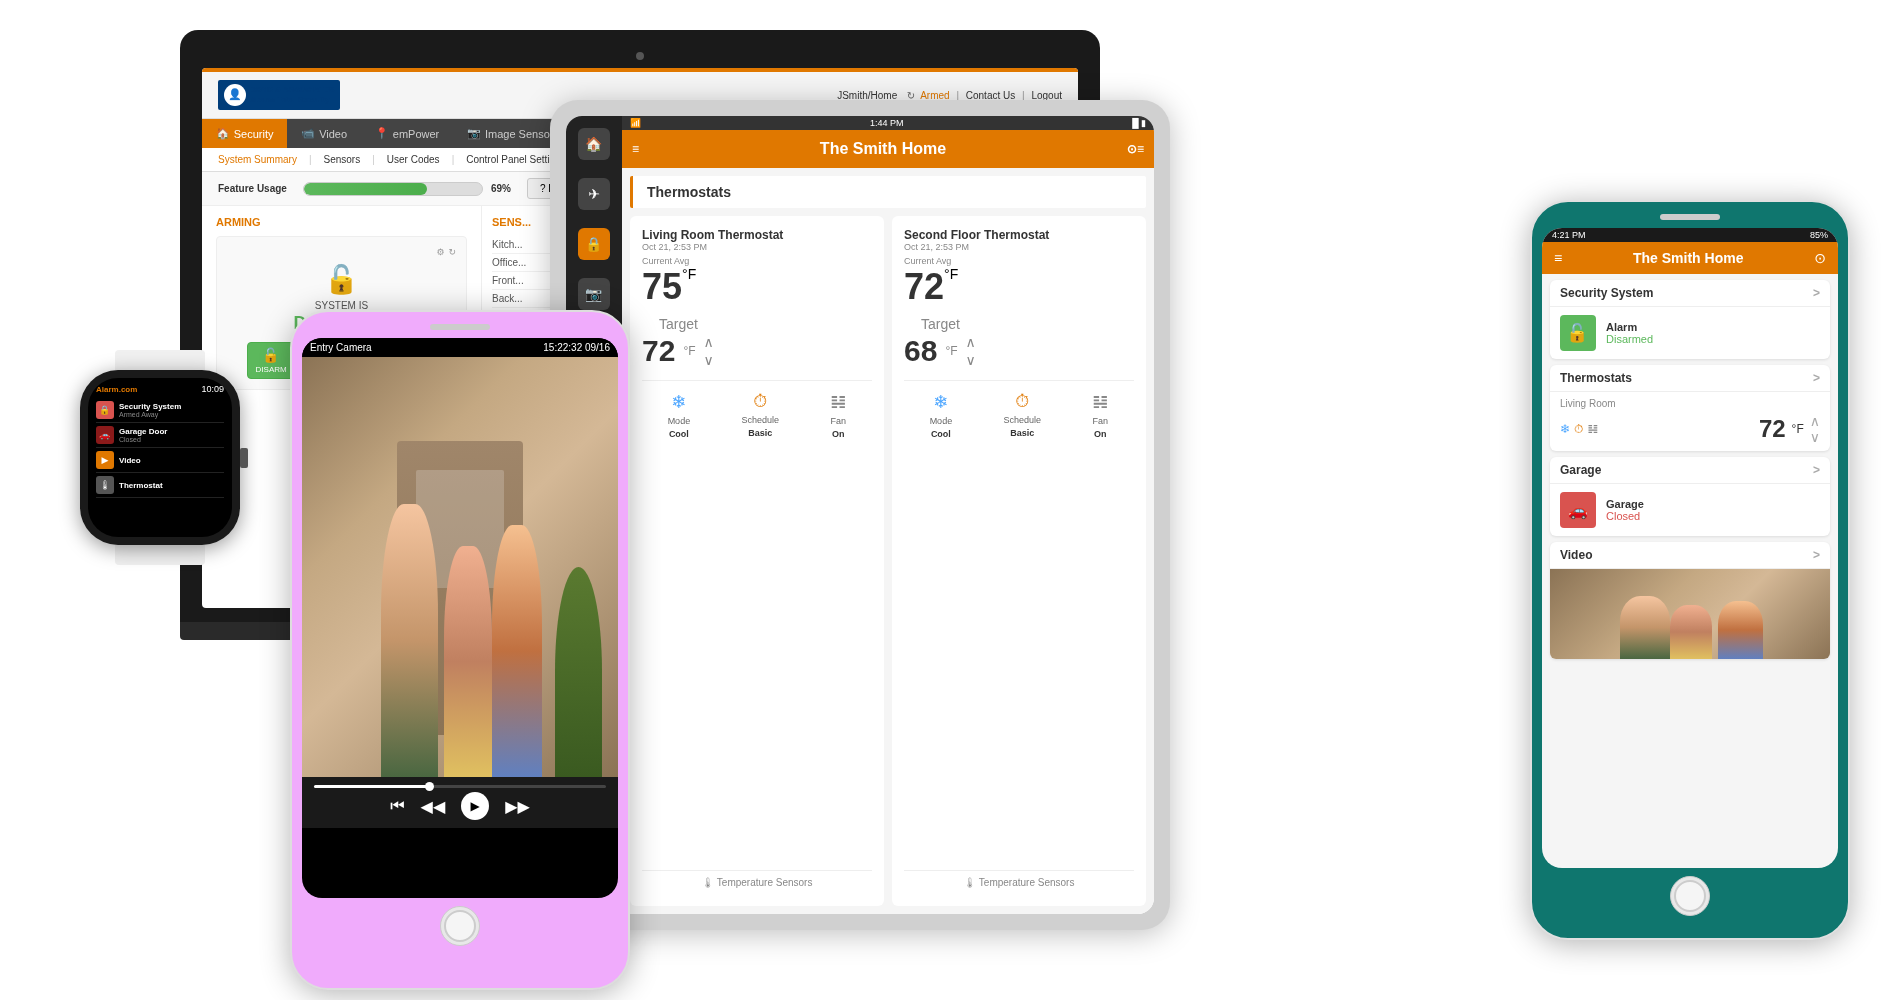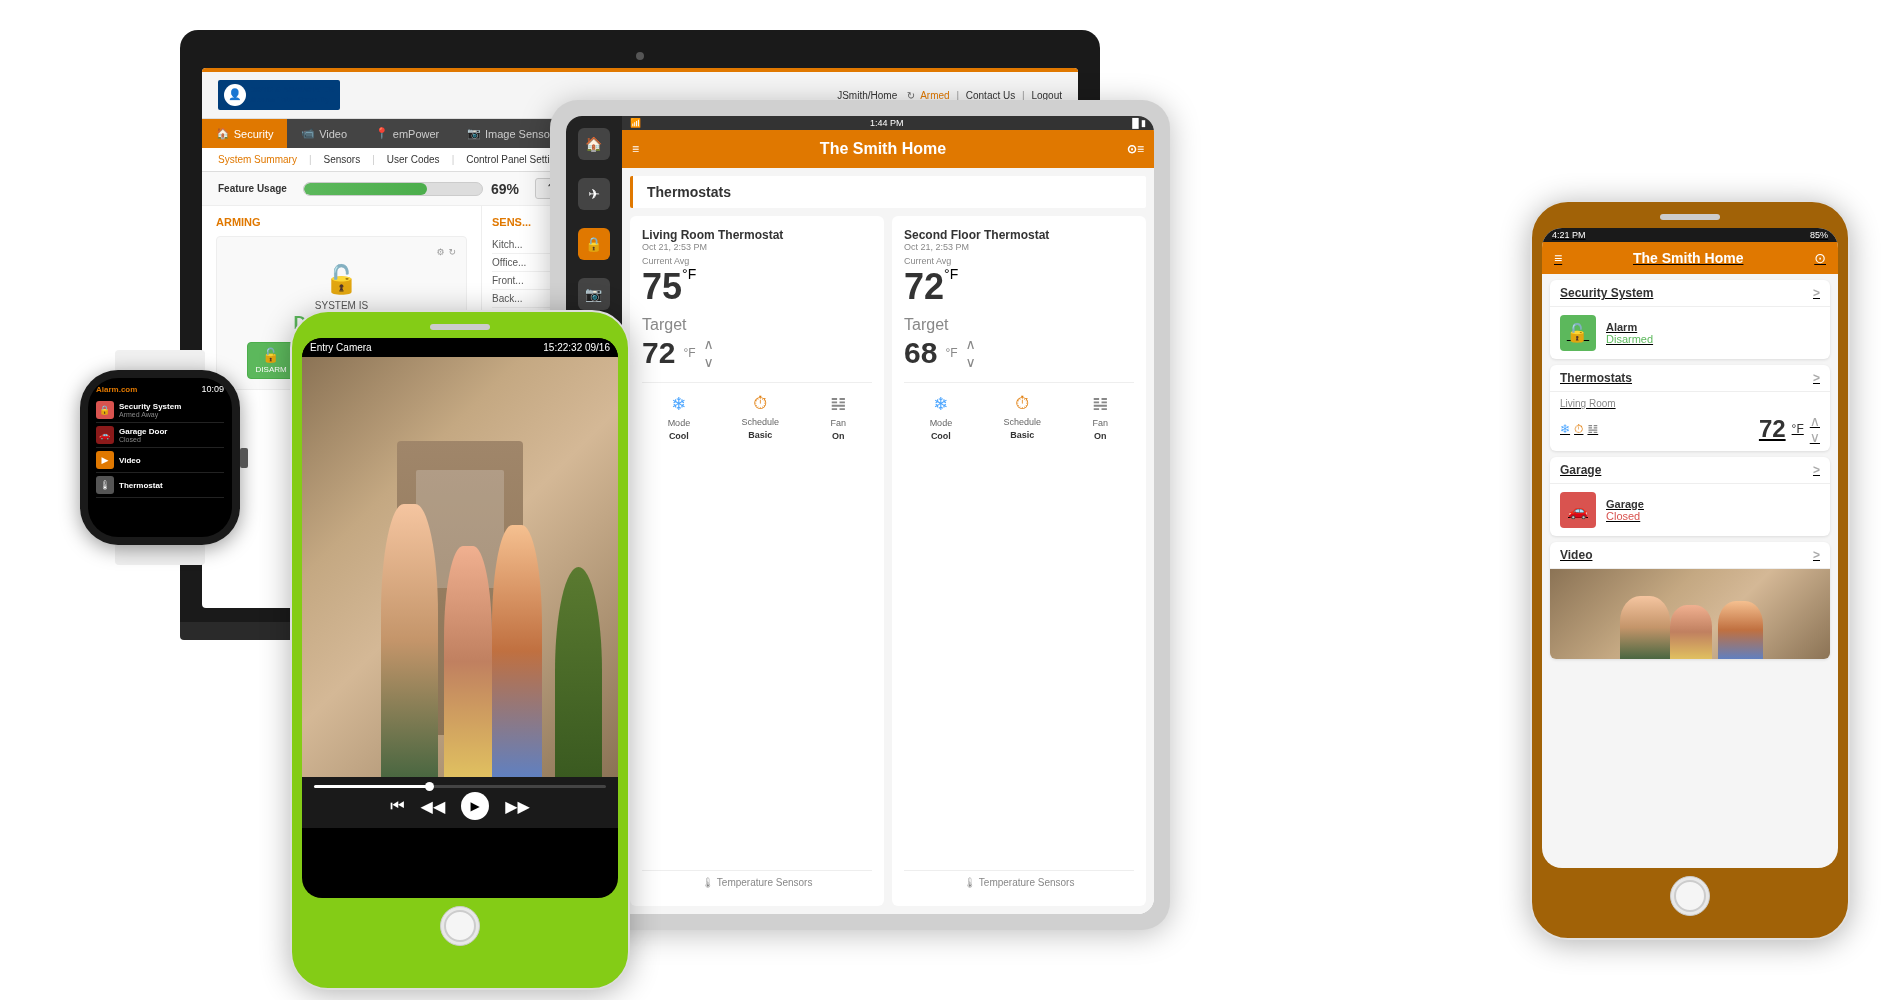--- a/index.html
+++ b/index.html
@@ -161,21 +161,21 @@
       background: #ddd;
       border-radius: 7px;
       overflow: hidden;
       border: 1px solid #ccc;
     }
     .ls-progress-fill {
       height: 100%;
       background: linear-gradient(to right, #5cb85c, #4cae4c);
       border-radius: 7px;
     }
-    .ls-progress-text { font-size: 14px; color: #333; font-weight: bold; }
+    .ls-progress-text { font-size: 10px; color: #333; font-weight: bold; }
     .ls-help-btn, .ls-tutorial-btn {
       padding: 4px 12px;
       font-size: 10px;
       background: #f0f0f0;
       border: 1px solid #ccc;
       border-radius: 3px;
       cursor: pointer;
       display: flex;
       align-items: center;
       gap: 4px;
@@ -387,21 +387,21 @@
       border-radius: 6px;
       padding: 12px;
       display: flex;
       flex-direction: column;
     }
     .tab-thermo-name { font-size: 12px; font-weight: bold; color: #333; }
     .tab-thermo-subtitle { font-size: 9px; color: #888; margin-bottom: 4px; }
     .tab-thermo-avg-label { font-size: 9px; color: #888; }
     .tab-thermo-avg-temp { font-size: 36px; font-weight: bold; color: #333; }
     .tab-thermo-avg-unit { font-size: 14px; vertical-align: super; }
-    .tab-thermo-target-label { font-size: 16px; color: #888; margin-top: 8px; }
+    .tab-thermo-target-label { font-size: 14px; color: #888; margin-top: 8px; margin-left: 17px; }
     .tab-thermo-target-row { display: flex; align-items: center; gap: 8px; margin-top: 2px; }
     .tab-thermo-target-temp { font-size: 30px; font-weight: bold; color: #333; }
     .tab-thermo-arrows { display: flex; flex-direction: column; gap: 2px; }
     .tab-thermo-arrow { font-size: 14px; color: #888; cursor: pointer; }
     .tab-thermo-controls {
       display: flex;
       justify-content: space-around;
       margin-top: 12px;
       padding-top: 10px;
       border-top: 1px solid #eee;
@@ -436,21 +436,21 @@
     
     .phone-video {
       position: absolute;
       left: 290px;
       top: 310px;
       width: 340px;
       height: 680px;
       z-index: 10;
     }
     .phone-frame {
-      background: #84cc16;
+      background: #f0abfc;
       border-radius: 38px;
       padding: 12px 10px;
       width: 100%;
       height: 100%;
       box-shadow: 0 4px 30px rgba(0,0,0,0.3);
       border: 2px solid #ddd;
     }
     .phone-speaker {
       width: 60px; height: 6px;
       background: #ccc;
@@ -699,23 +699,22 @@
     
     .phone-app {
       position: absolute;
       right: 50px;
       top: 200px;
       width: 320px;
       height: 740px;
       z-index: 10;
     }
     .phone-app .phone-frame {
-      background: #a16207;
+      background: #0f766e;
       border: 2px solid #e0e0e0;
-      text-decoration: underline;
     }
     .phone-app .phone-screen {
       height: 640px;
       background: #f5f5f5;
     }
     
     .app-status-bar {
       background: #1a1a1a;
       color: #fff;
       font-size: 9px;

